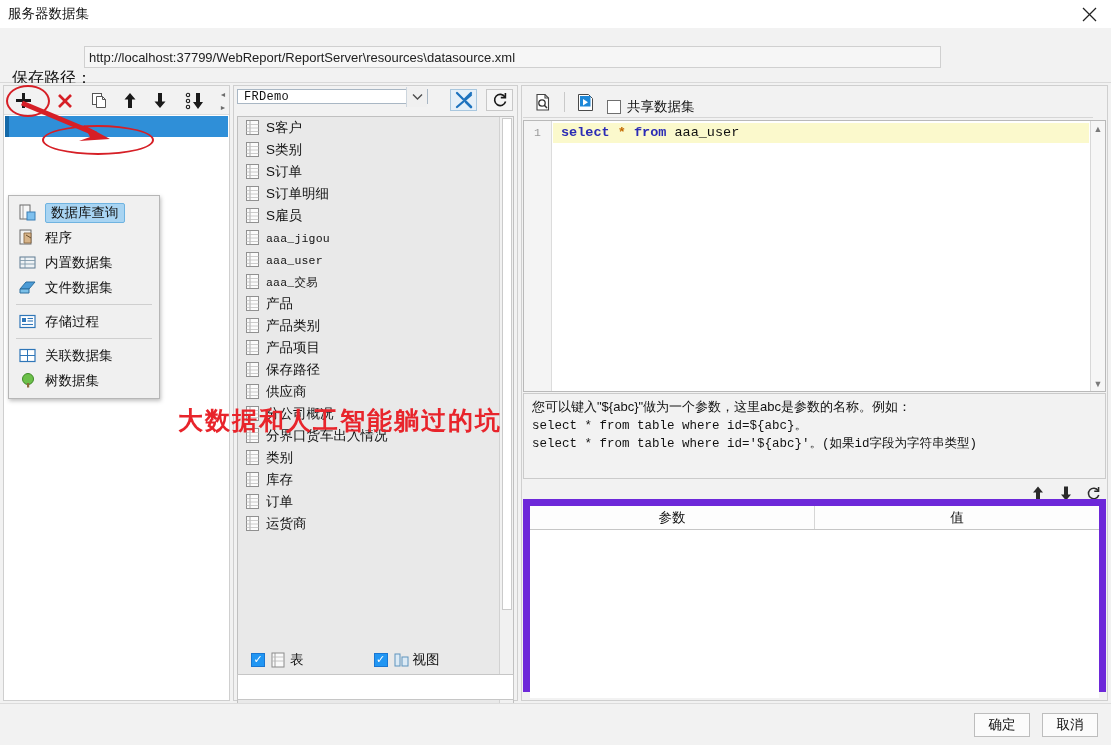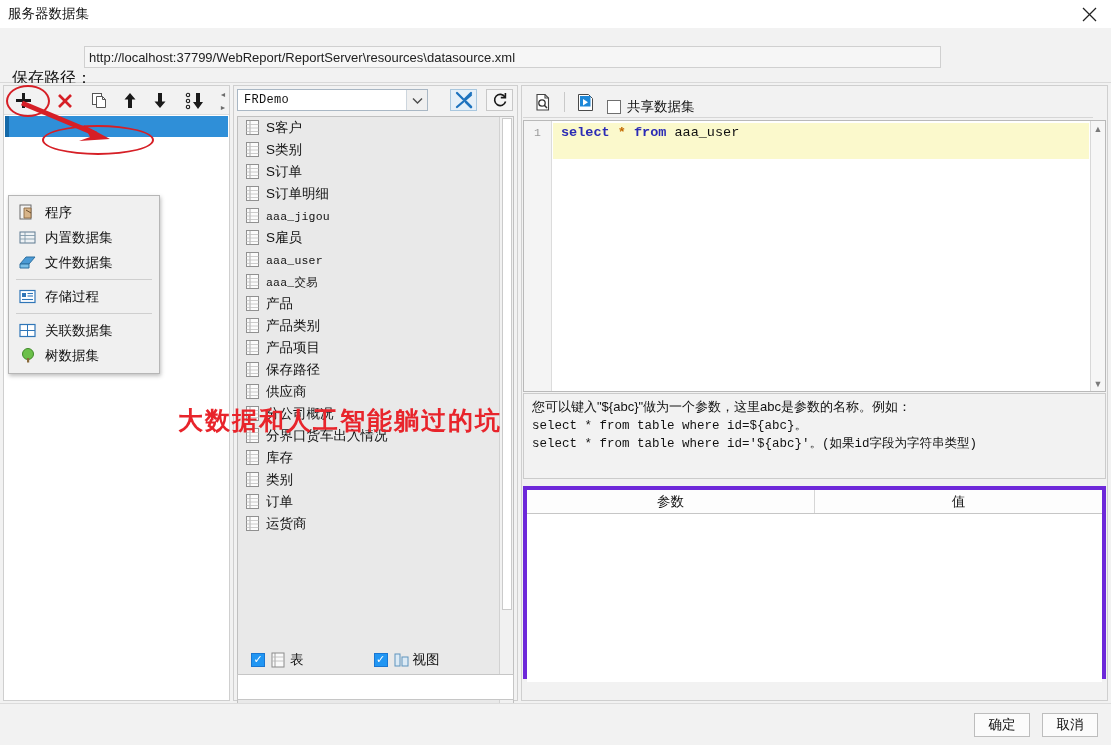--- a/index.html
+++ b/index.html
@@ -74,21 +74,21 @@
   .mi .mi-ico{width:20px;height:18px;margin-right:7px;display:flex;align-items:center;justify-content:center;flex:none;}
   .mi.sel .mi-label{background:#a8d4f2;border:1px solid #6fb3e0;border-radius:2px;padding:0 5px;}
   .msep{height:1px;background:#cfcfcf;margin:4px 7px;}
   
   .midpane{
     position:absolute;left:233px;top:2px;width:285px;height:616px;
     background:#f2f2f2;border:1px solid #cfcfcf;box-sizing:border-box;
   }
   .dsrow{position:absolute;left:0;top:0;width:283px;height:29px;}
   .combo{
-    position:absolute;left:3px;top:3px;width:191px;height:22px;
+    position:absolute;left:3px;top:3px;width:191px;height:15px;
     background:#ffffff;border:1px solid #a9b7c4;box-sizing:border-box;
     display:flex;align-items:center;
   }
   .combo .cval{
     flex:1;padding-left:6px;font-family:"Liberation Mono","DejaVu Sans Mono",monospace;
     font-size:12px;color:#111;letter-spacing:.3px;
   }
   .combo .carrow{
     width:20px;height:20px;background:#f0f0f0;border-left:1px solid #cdd6de;
     display:flex;align-items:center;justify-content:center;
@@ -167,21 +167,21 @@
   .gutter{
     position:absolute;left:0;top:0;width:28px;height:100%;
     background:#f4f4f4;border-right:1px solid #dcdcdc;box-sizing:border-box;
   }
   .gutter .ln{
     text-align:center;font-family:"Liberation Mono","DejaVu Sans Mono",monospace;
     font-size:11.5px;color:#9a9a9a;line-height:20px;margin-top:2px;
   }
   .codearea{position:absolute;left:29px;top:2px;right:16px;top:2px;}
   .codeline{
-    height:36px;line-height:20px;background:#fbf9cc;padding-left:8px;
+    height:20px;line-height:20px;background:#fbf9cc;padding-left:8px;
     font-family:"Liberation Mono","DejaVu Sans Mono",monospace;font-size:13.5px;
     white-space:pre;
   }
   .kw{color:#2b2bb5;font-weight:bold;}
   .star{color:#c46a00;font-weight:bold;}
   .ident{color:#111;}
   .vscroll{
     position:absolute;right:0;top:0;width:15px;height:100%;
     background:#f6f6f6;border-left:1px solid #d8d8d8;box-sizing:border-box;
     display:flex;flex-direction:column;justify-content:space-between;align-items:center;
@@ -195,22 +195,22 @@
   .helpline.mono{font-family:"Liberation Mono","DejaVu Sans Mono",monospace;font-size:12.5px;}
   .paramtools{
     position:absolute;left:1px;top:394px;width:583px;height:27px;
   }
   .ptbtn{
     position:absolute;top:2px;width:24px;height:22px;
     display:flex;align-items:center;justify-content:center;cursor:pointer;
     font-size:15px;color:#2b2b2b;
   }
   .ptable{
-    position:absolute;left:1px;top:400px;width:583px;height:193px;
-    background:#f97316;border:4px solid #6d28d9;box-sizing:border-box;
+    position:absolute;left:1px;top:413px;width:583px;height:193px;
+    background:#f97316;border:7px solid #6d28d9;box-sizing:border-box;
   }
   .pthead{
     height:23px;display:flex;background:#fdfdfd;border-bottom:1px solid #c6c6c6;
   }
   .pthead .th{
     flex:1;display:flex;align-items:center;justify-content:center;
     font-size:13.5px;color:#111;
   }
   .pthead .th.first{border-right:1px solid #d6d6d6;}
   .ptbody{height:168px;background:#fff;}
@@ -377,40 +377,40 @@
           <div class="trow">
             <span class="ricon"><svg width="13" height="15" viewBox="0 0 13 15">
                 <rect x="0.5" y="0.5" width="12" height="14" fill="#fbfbfb" stroke="#909090" stroke-width="1"></rect>
                 <line x1="4" y1="0.5" x2="4" y2="14.5" stroke="#9a9a9a" stroke-width="0.8"></line>
                 <line x1="0.5" y1="4.5" x2="12.5" y2="4.5" stroke="#c0c0c0" stroke-width="0.8"></line>
                 <line x1="0.5" y1="8" x2="12.5" y2="8" stroke="#c0c0c0" stroke-width="0.8"></line>
                 <line x1="0.5" y1="11.5" x2="12.5" y2="11.5" stroke="#c0c0c0" stroke-width="0.8"></line>
               </svg></span>
             <span class="rlabel">S订单明细</span>
           </div>
+          <div class="trow">
+            <span class="ricon"><svg width="13" height="15" viewBox="0 0 13 15">
+                <rect x="0.5" y="0.5" width="12" height="14" fill="#fbfbfb" stroke="#909090" stroke-width="1"></rect>
+                <line x1="4" y1="0.5" x2="4" y2="14.5" stroke="#9a9a9a" stroke-width="0.8"></line>
+                <line x1="0.5" y1="4.5" x2="12.5" y2="4.5" stroke="#c0c0c0" stroke-width="0.8"></line>
+                <line x1="0.5" y1="8" x2="12.5" y2="8" stroke="#c0c0c0" stroke-width="0.8"></line>
+                <line x1="0.5" y1="11.5" x2="12.5" y2="11.5" stroke="#c0c0c0" stroke-width="0.8"></line>
+              </svg></span>
+            <span class="rlabel">S雇员</span>
+          </div>
           <div class="trow mono">
             <span class="ricon"><svg width="13" height="15" viewBox="0 0 13 15">
                 <rect x="0.5" y="0.5" width="12" height="14" fill="#fbfbfb" stroke="#909090" stroke-width="1"></rect>
                 <line x1="4" y1="0.5" x2="4" y2="14.5" stroke="#9a9a9a" stroke-width="0.8"></line>
                 <line x1="0.5" y1="4.5" x2="12.5" y2="4.5" stroke="#c0c0c0" stroke-width="0.8"></line>
                 <line x1="0.5" y1="8" x2="12.5" y2="8" stroke="#c0c0c0" stroke-width="0.8"></line>
                 <line x1="0.5" y1="11.5" x2="12.5" y2="11.5" stroke="#c0c0c0" stroke-width="0.8"></line>
               </svg></span>
             <span class="rlabel">aaa_jigou</span>
           </div>
-          <div class="trow">
-            <span class="ricon"><svg width="13" height="15" viewBox="0 0 13 15">
-                <rect x="0.5" y="0.5" width="12" height="14" fill="#fbfbfb" stroke="#909090" stroke-width="1"></rect>
-                <line x1="4" y1="0.5" x2="4" y2="14.5" stroke="#9a9a9a" stroke-width="0.8"></line>
-                <line x1="0.5" y1="4.5" x2="12.5" y2="4.5" stroke="#c0c0c0" stroke-width="0.8"></line>
-                <line x1="0.5" y1="8" x2="12.5" y2="8" stroke="#c0c0c0" stroke-width="0.8"></line>
-                <line x1="0.5" y1="11.5" x2="12.5" y2="11.5" stroke="#c0c0c0" stroke-width="0.8"></line>
-              </svg></span>
-            <span class="rlabel">S雇员</span>
-          </div>
           <div class="trow mono">
             <span class="ricon"><svg width="13" height="15" viewBox="0 0 13 15">
                 <rect x="0.5" y="0.5" width="12" height="14" fill="#fbfbfb" stroke="#909090" stroke-width="1"></rect>
                 <line x1="4" y1="0.5" x2="4" y2="14.5" stroke="#9a9a9a" stroke-width="0.8"></line>
                 <line x1="0.5" y1="4.5" x2="12.5" y2="4.5" stroke="#c0c0c0" stroke-width="0.8"></line>
                 <line x1="0.5" y1="8" x2="12.5" y2="8" stroke="#c0c0c0" stroke-width="0.8"></line>
                 <line x1="0.5" y1="11.5" x2="12.5" y2="11.5" stroke="#c0c0c0" stroke-width="0.8"></line>
               </svg></span>
             <span class="rlabel">aaa_user</span>
           </div>
@@ -495,31 +495,31 @@
             <span class="rlabel">分界口货车出入情况</span>
           </div>
           <div class="trow">
             <span class="ricon"><svg width="13" height="15" viewBox="0 0 13 15">
                 <rect x="0.5" y="0.5" width="12" height="14" fill="#fbfbfb" stroke="#909090" stroke-width="1"></rect>
                 <line x1="4" y1="0.5" x2="4" y2="14.5" stroke="#9a9a9a" stroke-width="0.8"></line>
                 <line x1="0.5" y1="4.5" x2="12.5" y2="4.5" stroke="#c0c0c0" stroke-width="0.8"></line>
                 <line x1="0.5" y1="8" x2="12.5" y2="8" stroke="#c0c0c0" stroke-width="0.8"></line>
                 <line x1="0.5" y1="11.5" x2="12.5" y2="11.5" stroke="#c0c0c0" stroke-width="0.8"></line>
               </svg></span>
+            <span class="rlabel">类别</span>
+          </div>
+          <div class="trow">
+            <span class="ricon"><svg width="13" height="15" viewBox="0 0 13 15">
+                <rect x="0.5" y="0.5" width="12" height="14" fill="#fbfbfb" stroke="#909090" stroke-width="1"></rect>
+                <line x1="4" y1="0.5" x2="4" y2="14.5" stroke="#9a9a9a" stroke-width="0.8"></line>
+                <line x1="0.5" y1="4.5" x2="12.5" y2="4.5" stroke="#c0c0c0" stroke-width="0.8"></line>
+                <line x1="0.5" y1="8" x2="12.5" y2="8" stroke="#c0c0c0" stroke-width="0.8"></line>
+                <line x1="0.5" y1="11.5" x2="12.5" y2="11.5" stroke="#c0c0c0" stroke-width="0.8"></line>
+              </svg></span>
             <span class="rlabel">库存</span>
-          </div>
-          <div class="trow">
-            <span class="ricon"><svg width="13" height="15" viewBox="0 0 13 15">
-                <rect x="0.5" y="0.5" width="12" height="14" fill="#fbfbfb" stroke="#909090" stroke-width="1"></rect>
-                <line x1="4" y1="0.5" x2="4" y2="14.5" stroke="#9a9a9a" stroke-width="0.8"></line>
-                <line x1="0.5" y1="4.5" x2="12.5" y2="4.5" stroke="#c0c0c0" stroke-width="0.8"></line>
-                <line x1="0.5" y1="8" x2="12.5" y2="8" stroke="#c0c0c0" stroke-width="0.8"></line>
-                <line x1="0.5" y1="11.5" x2="12.5" y2="11.5" stroke="#c0c0c0" stroke-width="0.8"></line>
-              </svg></span>
-            <span class="rlabel">类别</span>
           </div>
           <div class="trow">
             <span class="ricon"><svg width="13" height="15" viewBox="0 0 13 15">
                 <rect x="0.5" y="0.5" width="12" height="14" fill="#fbfbfb" stroke="#909090" stroke-width="1"></rect>
                 <line x1="4" y1="0.5" x2="4" y2="14.5" stroke="#9a9a9a" stroke-width="0.8"></line>
                 <line x1="0.5" y1="4.5" x2="12.5" y2="4.5" stroke="#c0c0c0" stroke-width="0.8"></line>
                 <line x1="0.5" y1="8" x2="12.5" y2="8" stroke="#c0c0c0" stroke-width="0.8"></line>
                 <line x1="0.5" y1="11.5" x2="12.5" y2="11.5" stroke="#c0c0c0" stroke-width="0.8"></line>
               </svg></span>
             <span class="rlabel">订单</span>
@@ -640,20 +640,30 @@
       <div class="pthead">
         <div class="th first">参数</div>
         <div class="th">值</div>
       </div>
       <div class="ptbody"></div>
     </div>
   </div>
 
   <div class="popup">
     <div id="menu-items">
+        <div class="mi sel">
+          <span class="mi-ico">
+            <svg width="18" height="17" viewBox="0 0 18 17">
+              <rect x="1" y="1" width="10" height="14" fill="#f7f7f7" stroke="#6b6b6b" stroke-width="1"></rect>
+              <line x1="4" y1="1" x2="4" y2="15" stroke="#8a8a8a" stroke-width="0.8"></line>
+              <rect x="8" y="8" width="8" height="8" fill="#7ec0ee" stroke="#3a7fb5" stroke-width="1"></rect>
+            </svg>
+          </span>
+          <span class="mi-label">数据库查询</span>
+        </div>
         <div class="mi">
           <span class="mi-ico">
             <svg width="18" height="17" viewBox="0 0 18 17">
               <rect x="1" y="1" width="11" height="14" fill="#f2f2f2" stroke="#6b6b6b" stroke-width="1"></rect>
               <path d="M5 4 h7 v10 h-7 z" fill="#d7b489" stroke="#8a6a44" stroke-width="0.9"></path>
               <path d="M7 6 l5 3" stroke="#6b4f30" stroke-width="1"></path>
             </svg>
           </span>
           <span class="mi-label">程序</span>
         </div>

